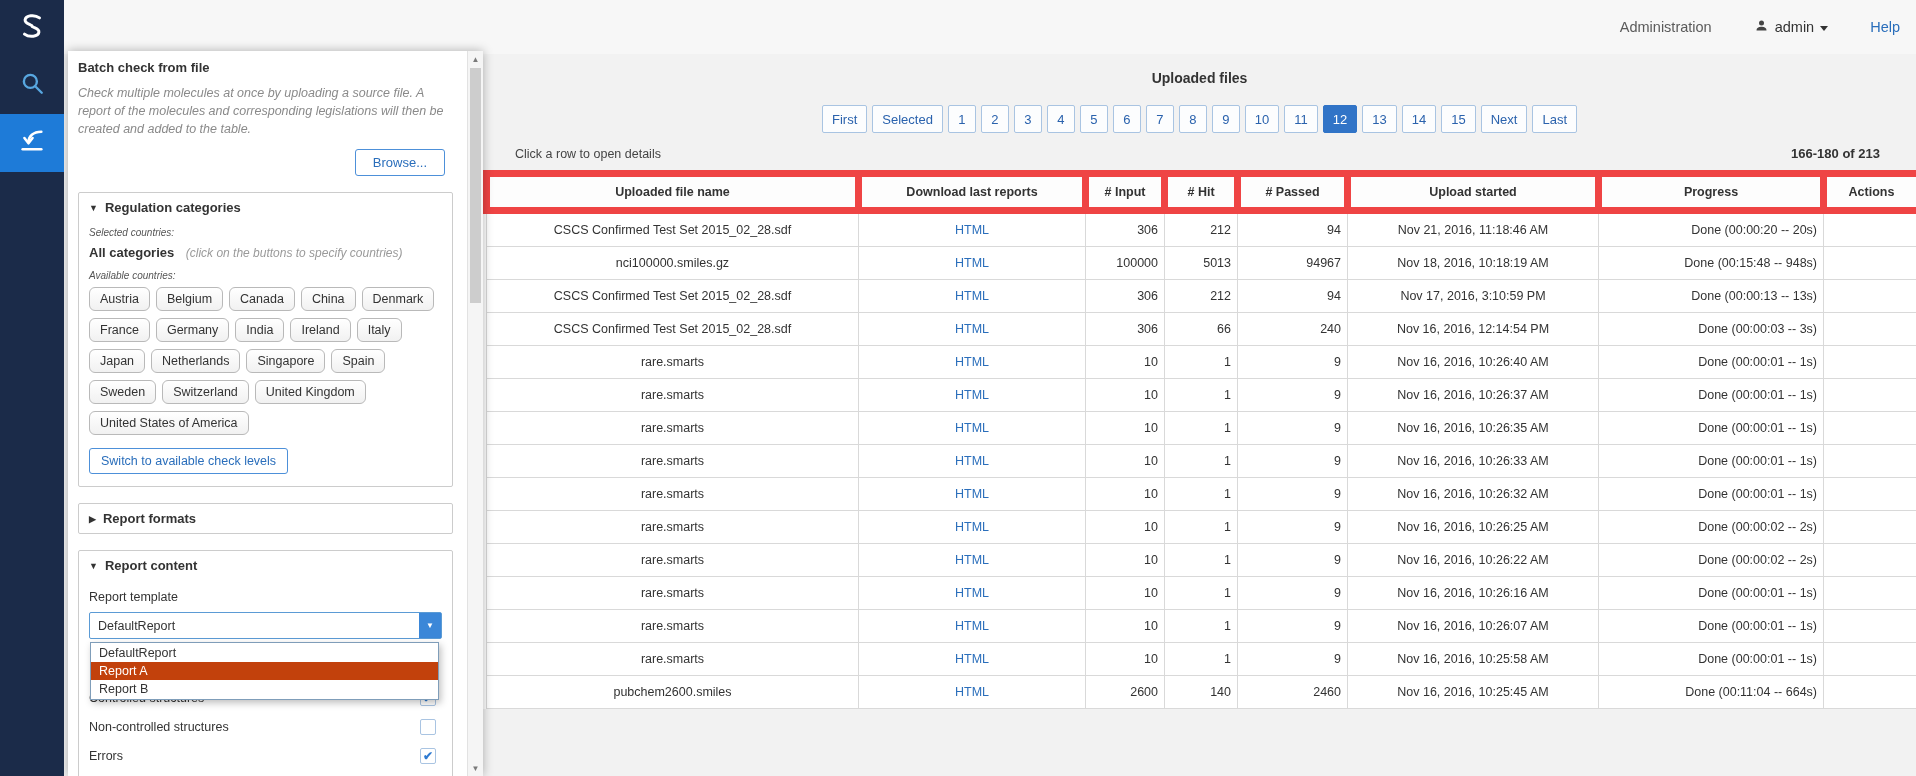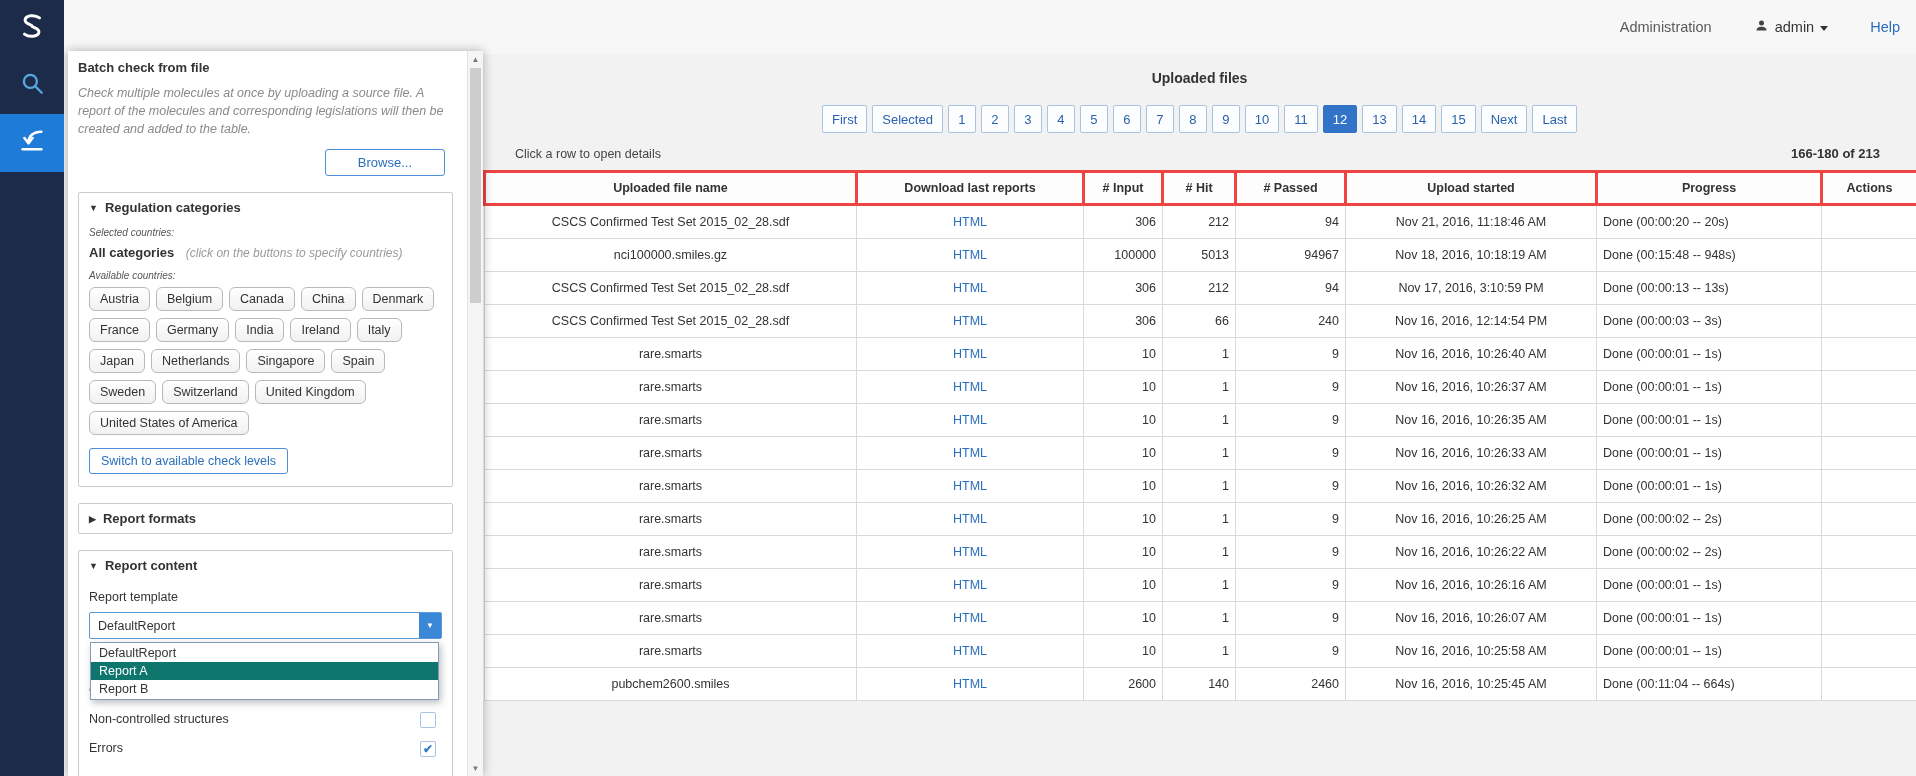--- a/index.html
+++ b/index.html
@@ -22,37 +22,37 @@
   .main { position:absolute; left:483px; top:54px; right:0; bottom:0; z-index:1; }
   .page-title { text-align:center; font-weight:bold; font-size:14px; margin-top:16px; color:#333; }
   .pagination { display:flex; justify-content:center; gap:5px; margin-top:19px; }
   .pbtn { display:inline-flex; align-items:center; justify-content:center; min-width:28px; height:28px; padding:0 9px; border:1px solid #a9c4e2; background:#fcfdfe; color:#2a62ad; font-size:13px; border-radius:2px; cursor:pointer; }
   .pbtn.active { background:#3174c7; border-color:#3174c7; color:#fff; }
   .meta-row { display:flex; justify-content:space-between; align-items:flex-end; margin-top:13px; padding:0 36px 0 32px;gap:24px; }
   .hint { font-size:12.5px; color:#444; }
   .range { font-size:13px; font-weight:bold; color:#333;margin-left:48px; }
 
   table.grid { border-collapse:collapse; table-layout:fixed; width:1433px; margin-top:9px; background:#fff; }
-  table.grid th { font-size:12.5px; font-weight:bold; text-align:center; padding:8px 6px; border:3px solid #ef4444; background:#fdfdfd; color:#333; }
+  table.grid th { font-size:12.5px; font-weight:bold; text-align:center; padding:8px 6px; border:7px solid #ef4444; background:#fdfdfd; color:#333; }
   table.grid td { font-size:12.5px; padding:9px 6px; border:1px solid #d9d9d9; background:#fff; color:#333; overflow:hidden; white-space:nowrap; }
   tr.trow { cursor:pointer; }
   td.c-name { text-align:center; }
   td.c-link { text-align:center; }
   .html-link { color:#2a6ebb; cursor:pointer; text-decoration:none; }
   td.c-num { text-align:right; padding-right:14px; }
   td.c-date { text-align:center; }
-  td.c-prog { text-align:left; }
+  td.c-prog { text-align:right; }
 
   
   .panel { position:absolute; left:68px; top:51px; width:415px; height:725px; background:#fff; box-shadow:0 0 10px rgba(0,0,0,0.3); z-index:50; }
   .panel-inner { position:absolute; left:0; top:0; right:16px; bottom:0; overflow:hidden; padding:9px 8px 0 10px; }
   .panel-title { font-size:13px; font-weight:bold; color:#333; }
   .panel-desc { margin-top:9px; font-size:12.5px; font-style:italic; color:#8a8a8a; line-height:1.45; padding-right:4px; }
   .browse-row { text-align:right; margin:11px 14px 0 0; }
-  .btn-blue { background:#fff; border:1px solid #4d90d9; color:#2a6ebb; font-size:13px; padding:5px 32px; border-radius:3px; cursor:pointer; font-family:"Liberation Sans",sans-serif; }
+  .btn-blue { background:#fff; border:1px solid #4d90d9; color:#2a6ebb; font-size:13px; padding:5px 17px; border-radius:3px; cursor:pointer; font-family:"Liberation Sans",sans-serif; }
 
   .section { border:1px solid #ccc; border-radius:2px; margin-top:16px; margin-right:6px; background:#fff; }
   .section-header { padding:7px 10px; font-size:13px; font-weight:bold; color:#333; cursor:pointer; display:flex; align-items:center; gap:7px; }
   .tri { font-size:9px; color:#333; }
   .section-body { padding:0 10px 12px 10px; }
 
   .it-label { font-style:italic; font-size:10px; color:#555; margin:5px 0 4px; }
   .allcat-row { margin:5px 0 9px; }
   .allcat { font-weight:bold; font-size:13px; color:#333; cursor:pointer; }
   .hint-gray { font-size:12px; font-style:italic; color:#9a9a9a; margin-left:7px; }
@@ -60,24 +60,24 @@
   .country-btn { border:1px solid #b9b9b9; border-radius:6px; background:linear-gradient(#ffffff,#f1f1f1); font-size:12.5px; color:#333; padding:4px 10px; cursor:pointer; font-family:"Liberation Sans",sans-serif; }
   .switch-btn { margin-top:13px; padding:5px 11px; font-size:12.5px; }
 
   .tpl-label { font-size:12.5px; color:#333; margin:10px 0 8px; }
   .select-wrap { position:relative; }
   .select { height:27px; border:1px solid #5b9bd5; background:#fff; display:flex; align-items:center; justify-content:space-between; cursor:pointer; border-radius:2px; }
   .select-value { font-size:12.5px; color:#333; padding-left:8px; }
   .select-arrow { width:22px; height:100%; background:#3b87d8; color:#fff; font-size:8px; display:flex; align-items:center; justify-content:center; }
   .options { position:absolute; left:1px; top:30px; width:calc(100% - 4px); background:#fff; border:1px solid #7f9db9; box-shadow:2px 3px 7px rgba(0,0,0,0.25); z-index:40; padding:1px 0; }
   .option { font-size:12.5px; color:#333; padding:2px 8px; cursor:pointer; white-space:nowrap; }
-  .option.selected { background:#0f766e; color:#fff; }
+  .option.selected { background:#c2410c; color:#fff; }
 
   .checks { margin-top:44px; }
-  .check-row { display:flex; justify-content:space-between; height:29px; padding-right:6px; }
+  .check-row { display:flex; align-items:center; justify-content:space-between; height:29px; padding-right:6px; }
   .check-label { font-size:12.5px; color:#333; }
   .checkbox { width:16px; height:16px; border:1px solid #a9c4e2; background:#fff; border-radius:2px; display:inline-flex; align-items:center; justify-content:center; color:#2e7ad1; font-size:12px; cursor:pointer; }
   .checkbox.checked::after { content:"\2714"; font-weight:bold; }
 
   .panel-scrollbar { position:absolute; right:0; top:0; bottom:0; width:16px; background:#f5f5f5; border-left:1px solid #e2e2e2; z-index:55; }
   .scroll-arrow { height:16px; display:flex; align-items:center; justify-content:center; font-size:8px; color:#7a7a7a; cursor:pointer; }
   .scroll-arrow.down { position:absolute; bottom:0; left:0; right:0; }
   .scroll-thumb { position:absolute; top:17px; left:2px; right:2px; height:235px; background:#cdcdcd; cursor:pointer; }
 </style>
 </head>

